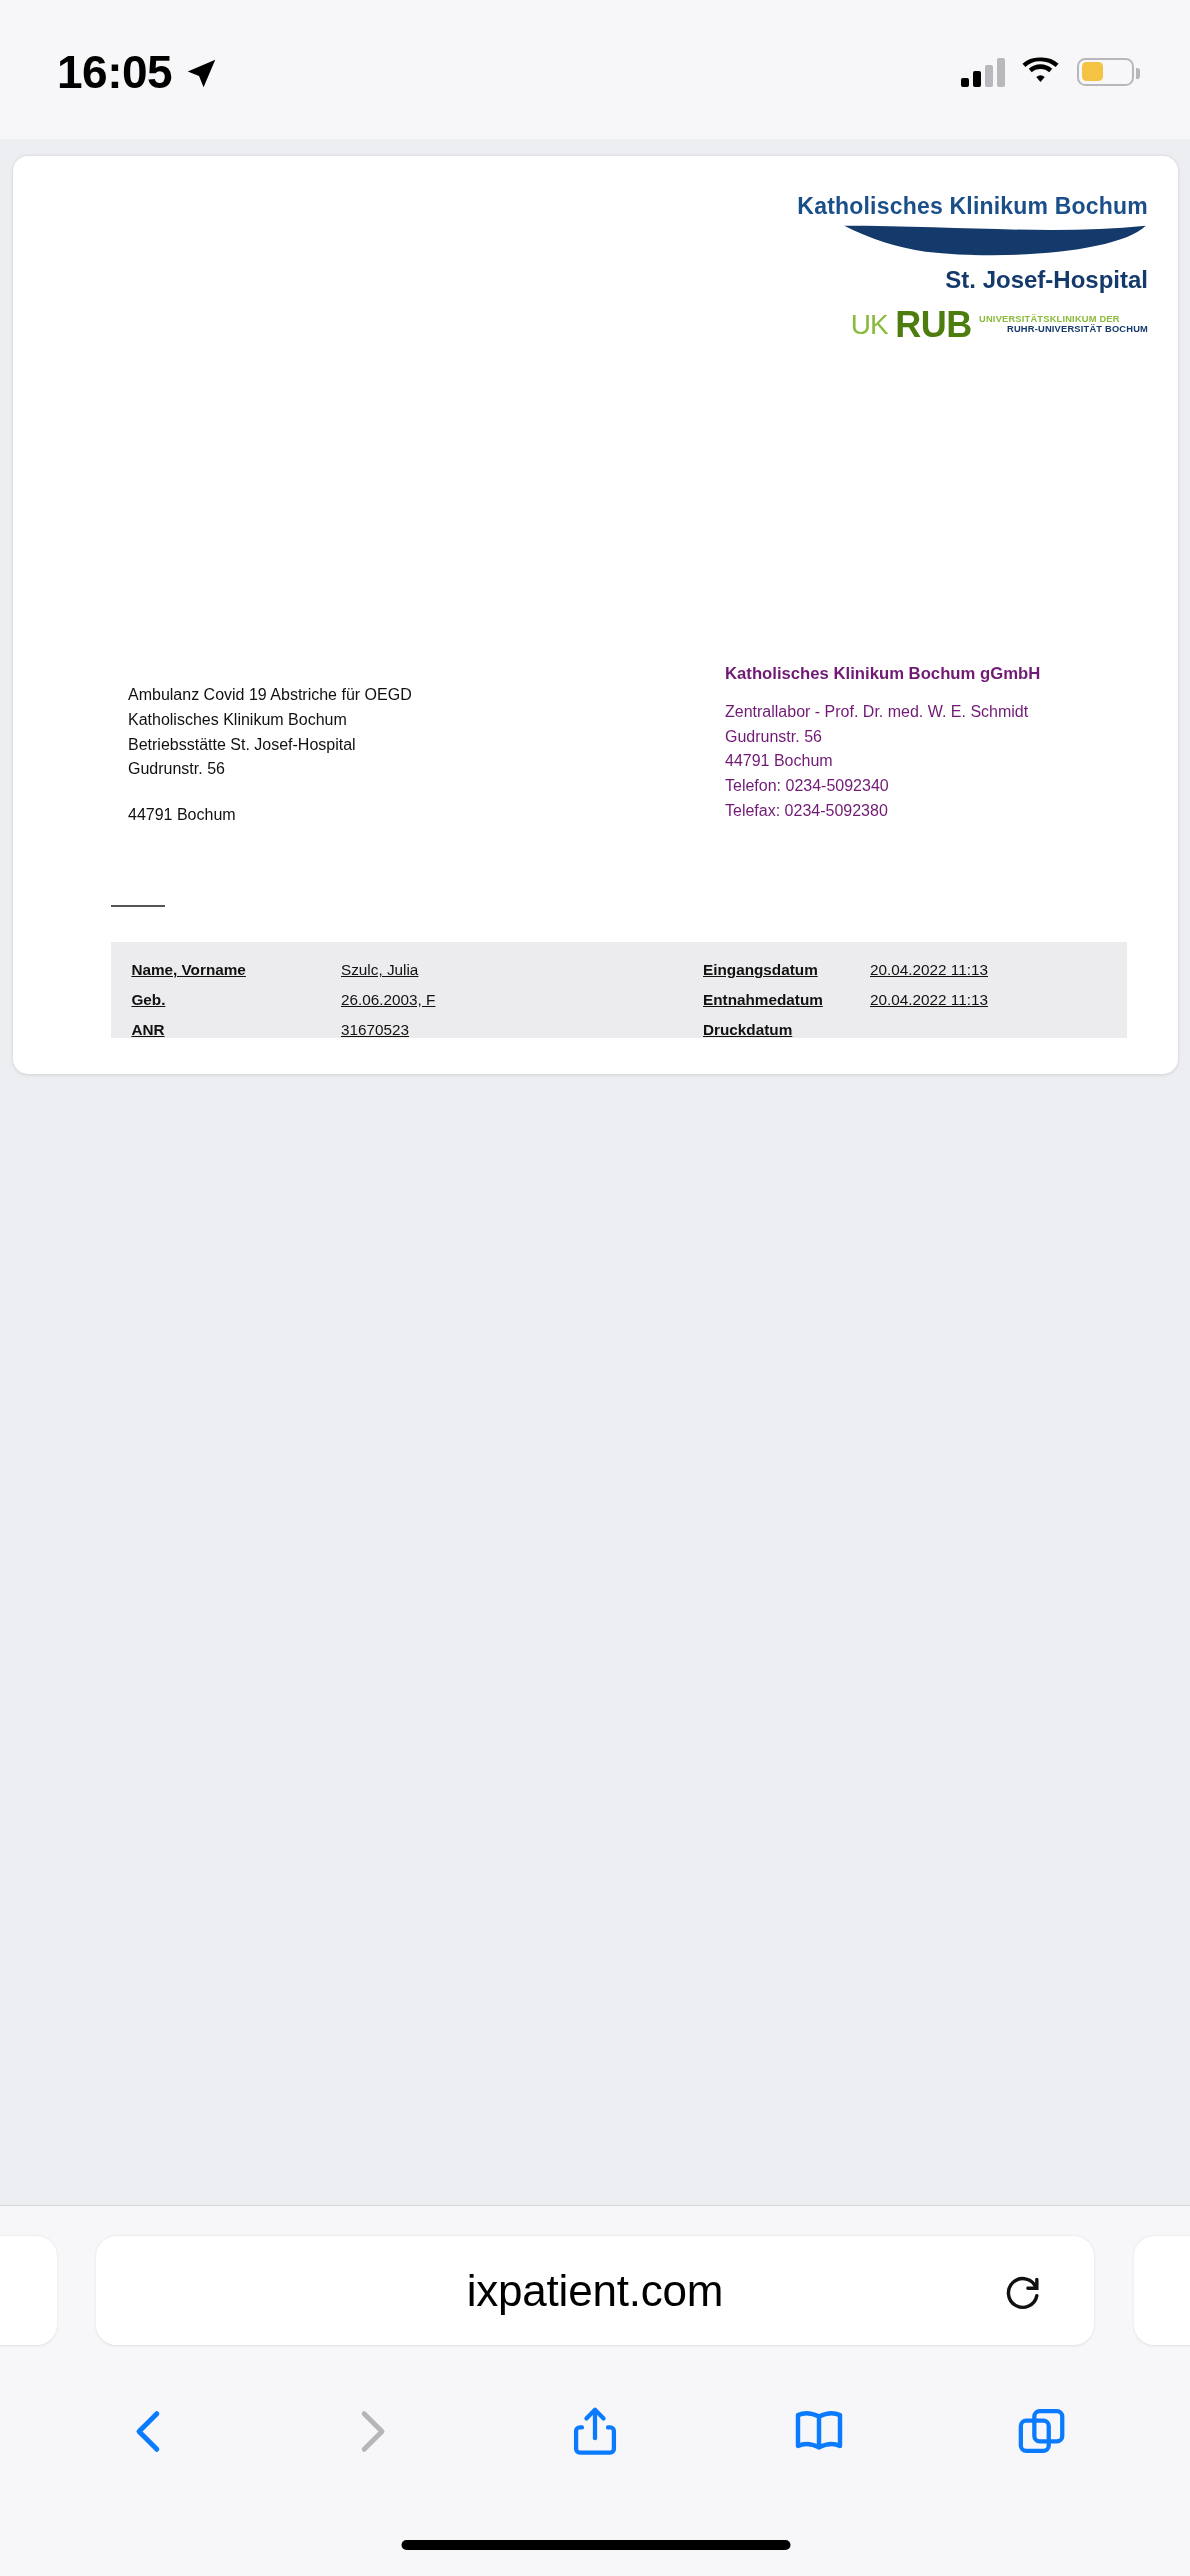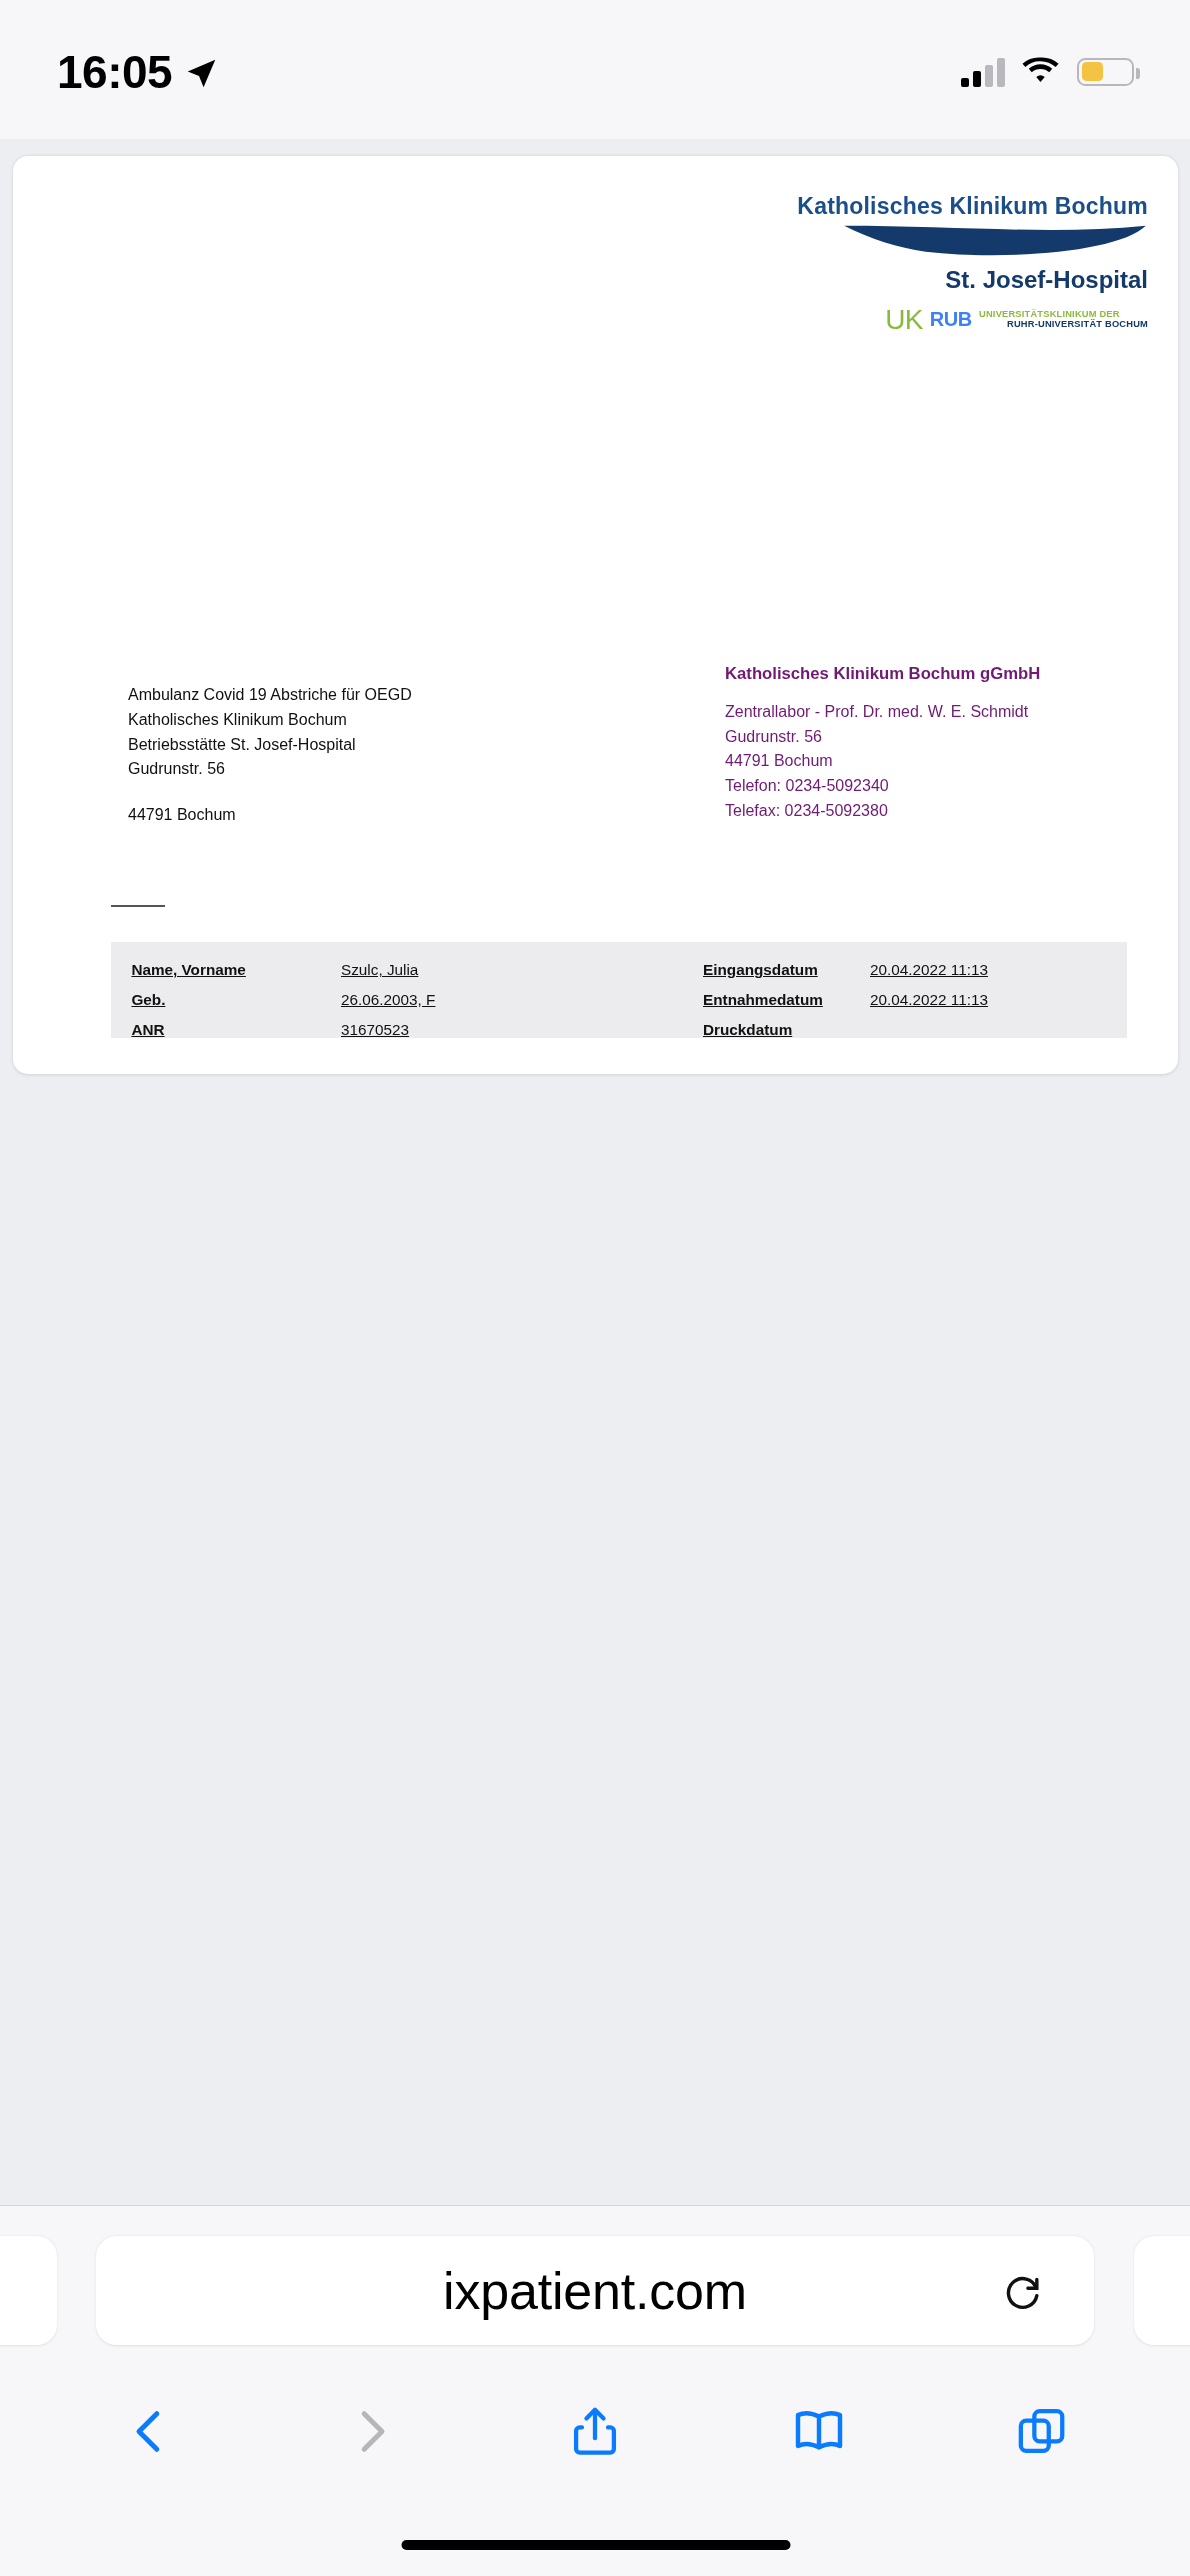--- a/index.html
+++ b/index.html
@@ -41,21 +41,21 @@
     overflow:hidden;
   }
 
   
   .logo-block { position:absolute; right:30px; top:37px; width:408px; text-align:right; }
   .kkb-name { font-size:23px; color:#1b4f8a; font-weight:700; letter-spacing:0.2px; }
   .kkb-swoosh { display:block; margin:3.7px 0 1.9px auto; }
   .sjh-name { font-size:24px; color:#14396b; font-weight:700; margin-top:5.6px; }
   .rub-row { display:flex; justify-content:flex-end; align-items:center; gap:7.4px; margin-top:9.3px; }
   .rub-uk { font-size:28px; color:#8aba3c; font-weight:400; letter-spacing:-0.9px; }
-  .rub-word { font-size:20px; color:#3b82f6; font-weight:700; letter-spacing:-0.5px; }
+  .rub-word { font-size:36px; color:#4d7c0f; font-weight:700; letter-spacing:-0.5px; }
   .rub-sub { text-align:left; line-height:1.05; }
   .rub-sub div { font-size:9.3px; color:#8aba3c; font-weight:700; letter-spacing:0.2px; }
   .rub-sub div.b2 { color:#14396b;padding-left:28px; }
 
   
   .addr-left { position:absolute; left:115px; top:527px; font-size:16px; color:#111; line-height:1.55; }
   .addr-left .gap { height:20.4px; }
   .addr-right { position:absolute; left:712px; top:505px; font-size:16px; color:#701a75; line-height:1.55; }
   .addr-right .rtitle { font-weight:700; font-size:16.7px; margin-bottom:13px; }
 
@@ -85,21 +85,21 @@
     position:absolute; top:0; width:111px; height:109px; background:#fff;
     border-radius:20.4px; box-shadow:0 0.9px 2.8px rgba(0,0,0,0.09);
   }
   .tab-peek.left { left:-54px; }
   .tab-peek.right { right:-54px; }
   .urlbar {
     position:absolute; top:0; left:96px; width:998px; height:109px;
     background:#fff; border-radius:20.4px; box-shadow:0 0.9px 2.8px rgba(0,0,0,0.10);
     display:flex; align-items:center; justify-content:center;
   }
-  .url-text { font-size:52px; color:#000; letter-spacing:-0.2px; }
+  .url-text { font-size:44px; color:#000; letter-spacing:-0.2px; }
   .reload { position:absolute; right:50px; top:50%; transform:translateY(-50%); width:43px; height:43px; }
 
   .navrow {
     position:absolute; top:174px; left:0; width:1191px; height:102px;
     display:flex; align-items:center; justify-content:space-around;
     padding:0 37px;
   }
   .navbtn { width:89px; height:89px; display:flex; align-items:center; justify-content:center; }
   .navbtn svg { display:block; }
 

